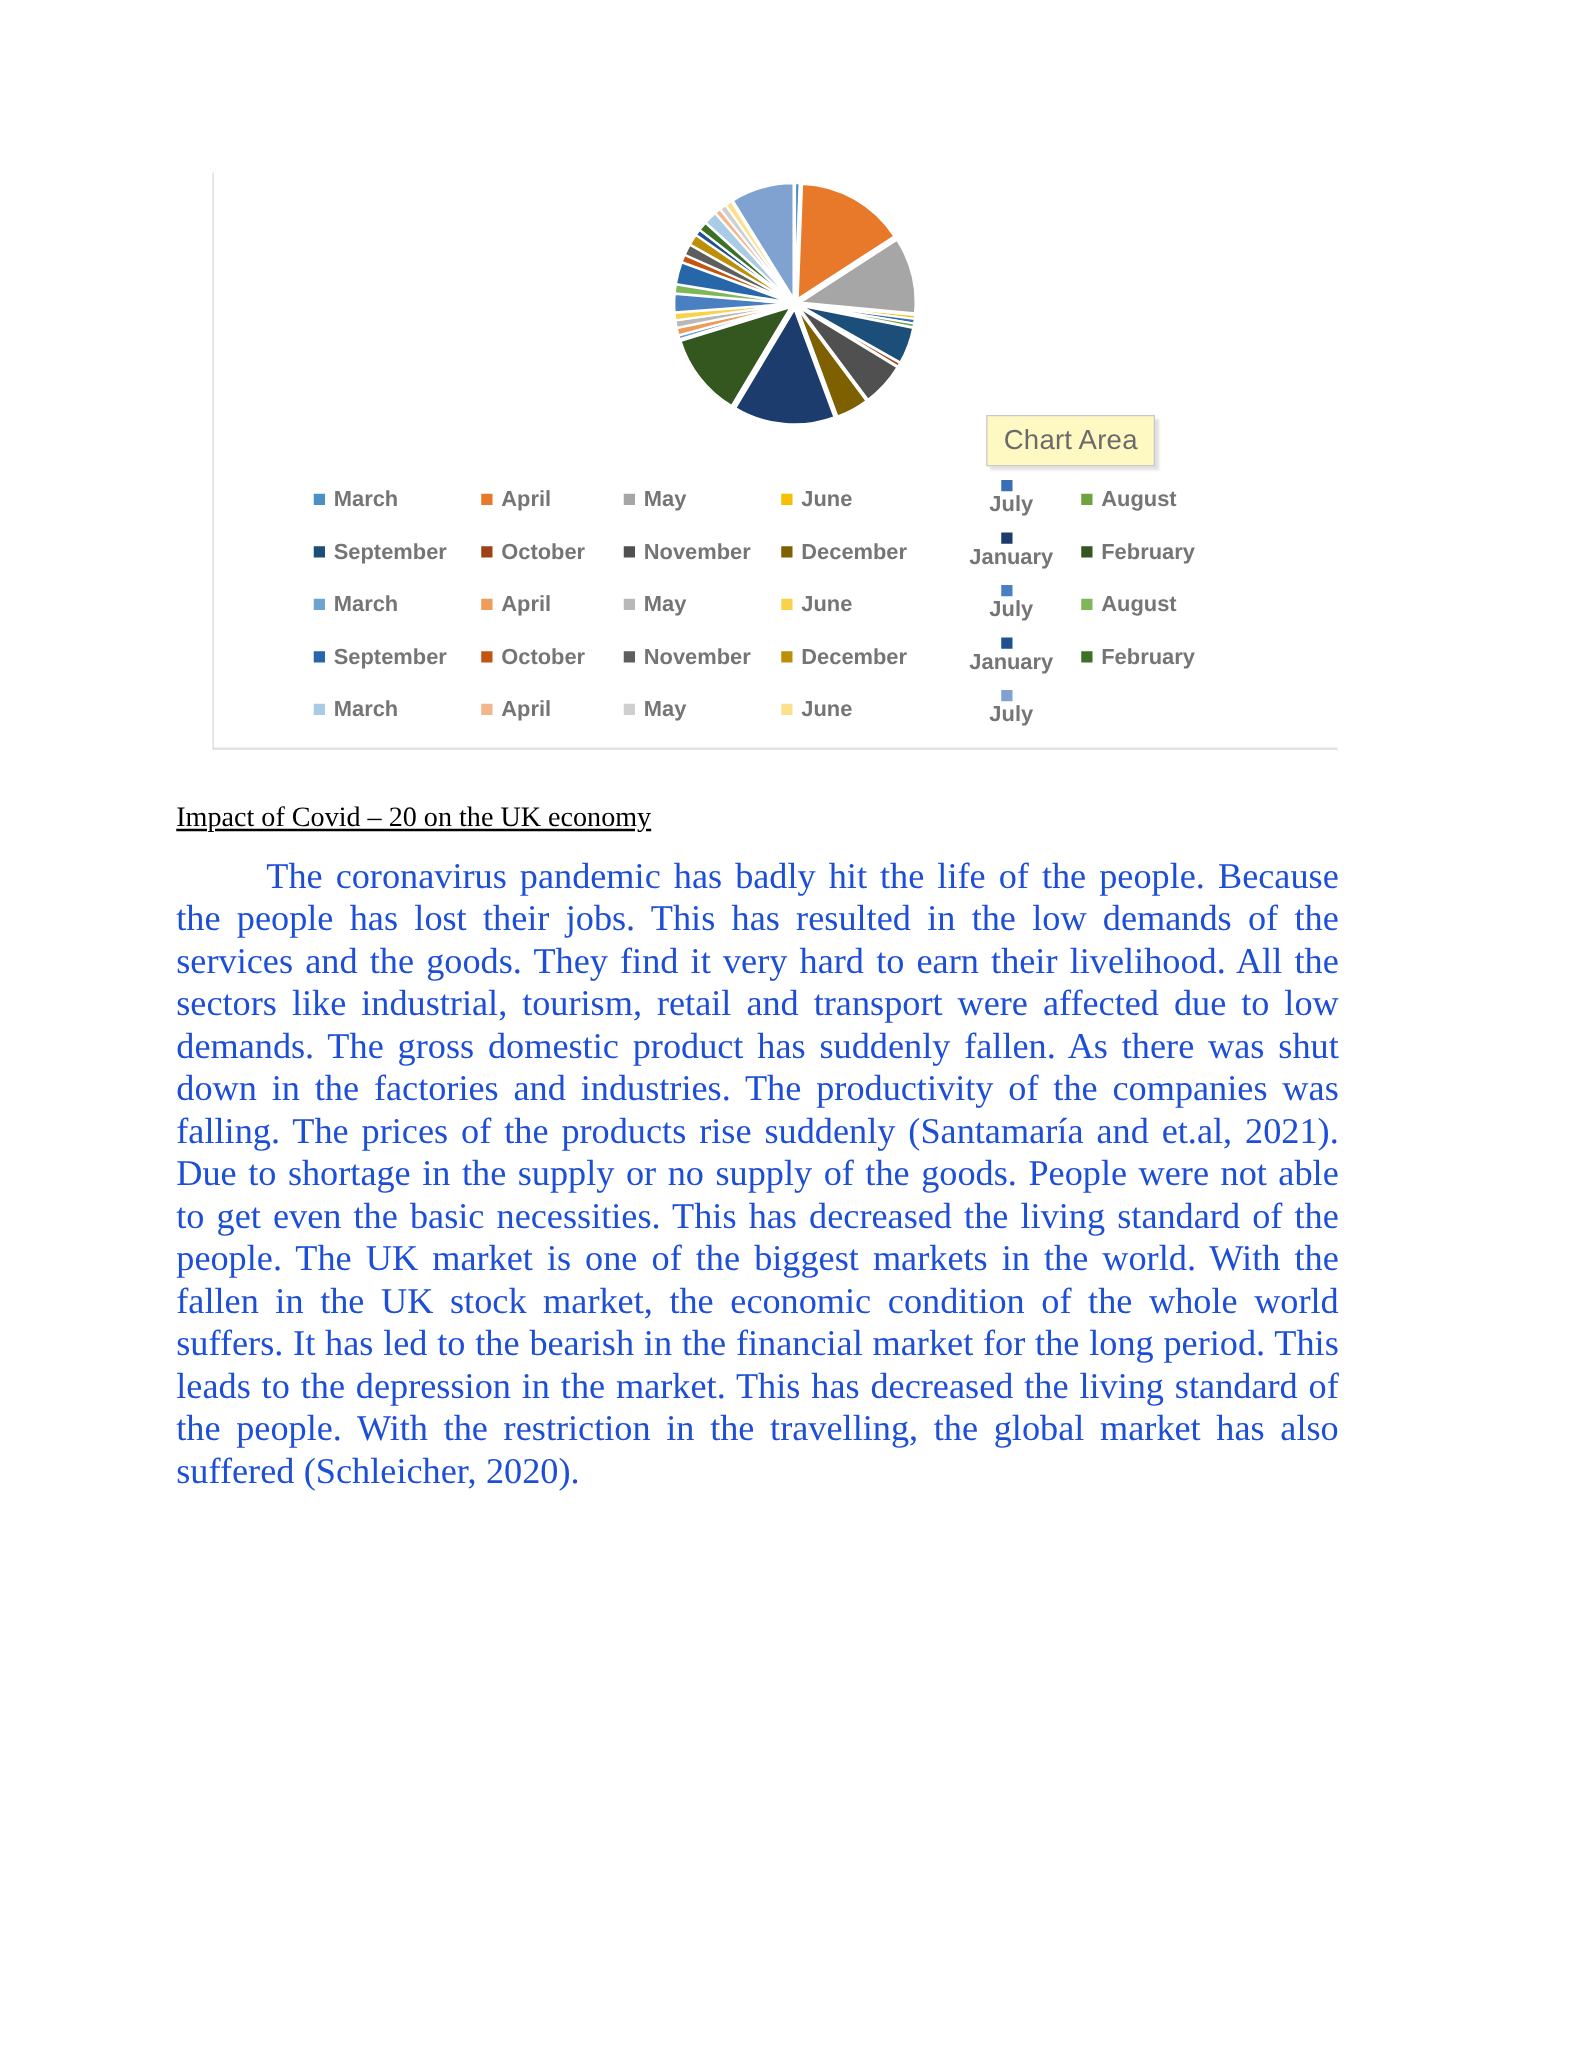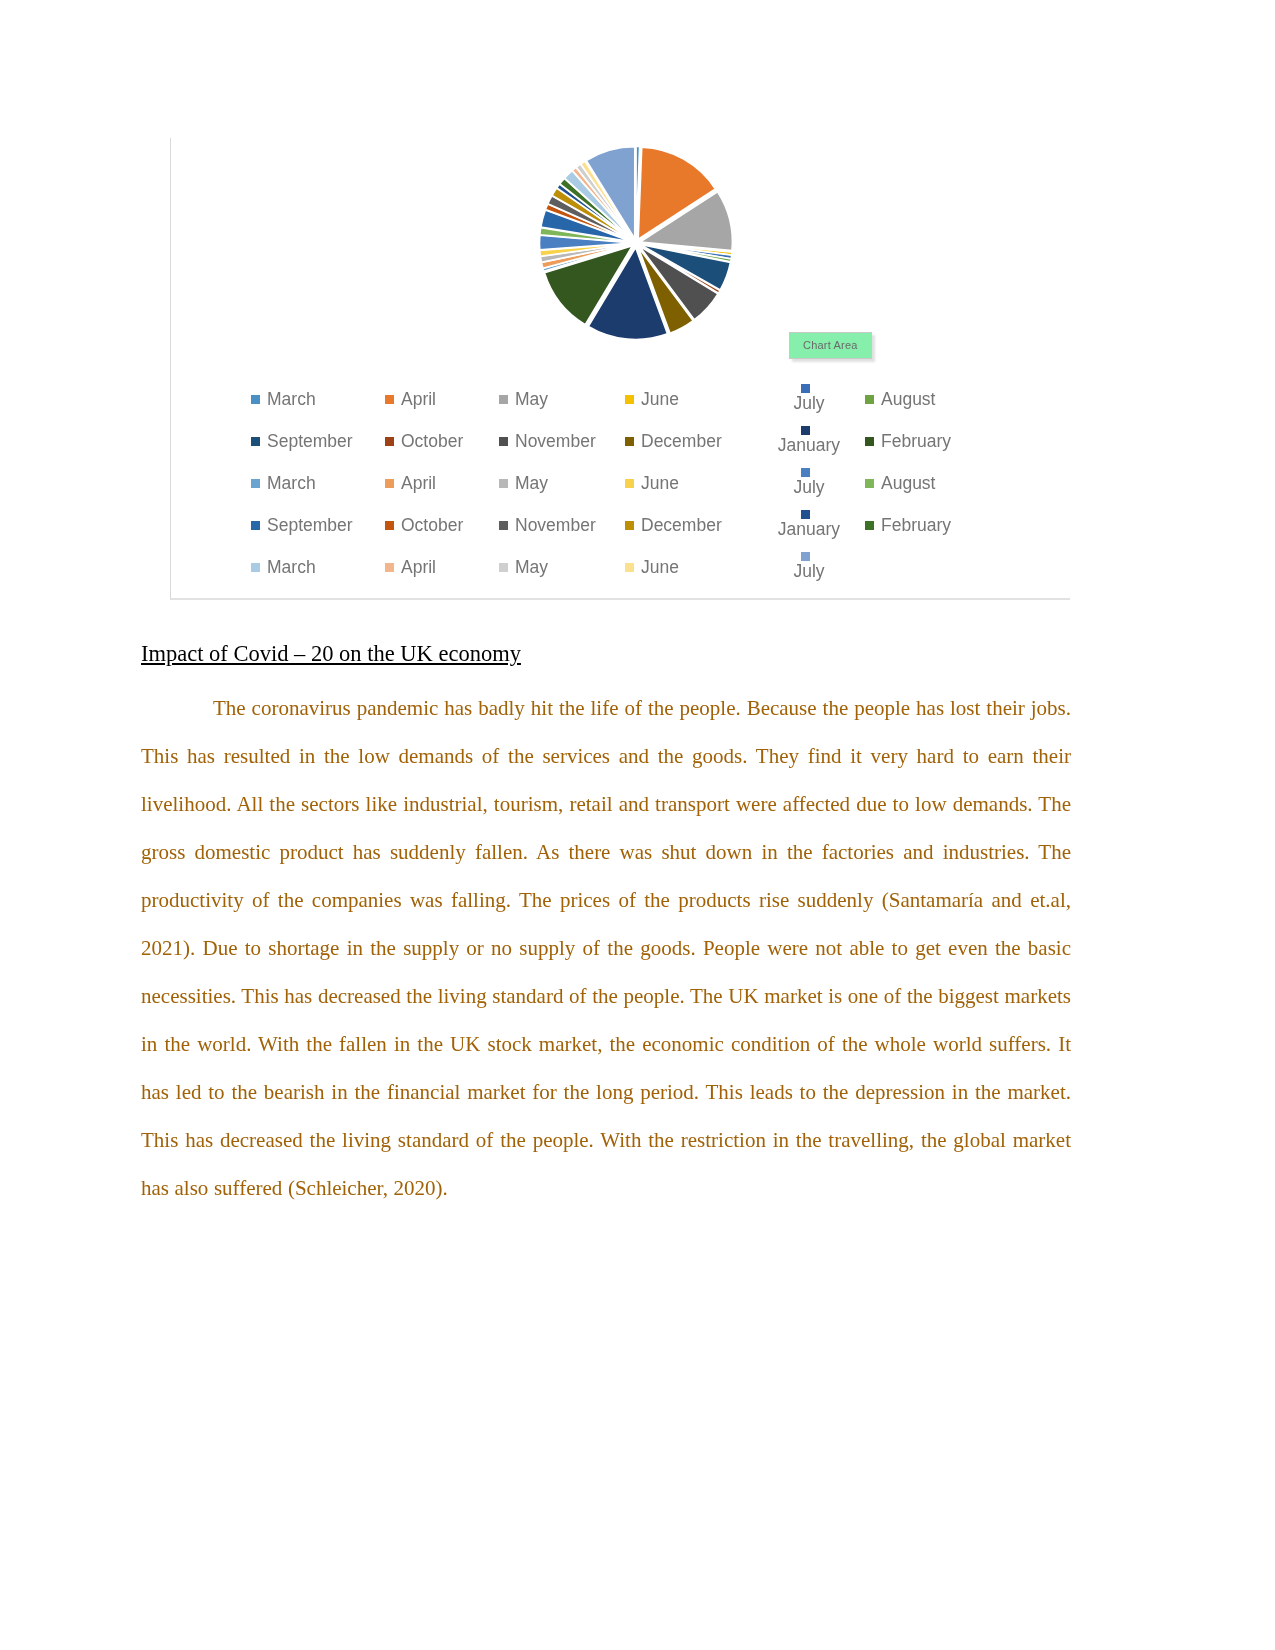--- a/index.html
+++ b/index.html
@@ -36,25 +36,25 @@
     height: 200px;
   }
   #pie-svg { display: block; }
 
   
   #chart-area-tooltip {
     position: absolute;
     left: 618px;
     top: 194px;
     padding: 6px 13px 7px 13px;
-    background: #86efac;
+    background: #fef9c3;
     border: 1px solid #c8c8c8;
     box-shadow: 3px 3px 2px rgba(0,0,0,0.12);
     font-family: "Liberation Sans", sans-serif;
-    font-size: 11px;
+    font-size: 22px;
     color: #6a6a6a;
     white-space: nowrap;
     letter-spacing: 0.2px;
   }
 
   
   #legend {
     position: absolute;
     left: 80px;
     top: 240px;
@@ -65,20 +65,21 @@
     height: 42px;
     align-items: center;
   }
   .legend-item {
     display: flex;
     align-items: center;
     font-family: "Liberation Sans", sans-serif;
     font-size: 17.5px;
     color: #757575;
     white-space: nowrap;
+    font-weight: bold;
   }
   .legend-swatch {
     width: 9px;
     height: 9px;
     flex: 0 0 9px;
     margin-right: 7px;
   }
   
   .legend-item.c0 { width: 134px; }
   .legend-item.c1 { width: 114px; }
@@ -95,26 +96,26 @@
     width: 930px;
   }
   #section-heading {
     font-size: 22.5px;
     text-decoration: underline;
     margin: 0 0 16px 0;
     line-height: 1.25;
     color: #000;
   }
   #body-paragraph {
-    font-size: 21px;
-    line-height: 48px;
+    font-size: 29px;
+    line-height: 34px;
     text-align: justify;
     text-indent: 72px;
     margin: 0;
-    color: #a16207;
+    color: #1d4ed8;
     word-spacing: 0.3px;
   }
 </style>
 </head>
 <body>
 
 <div id="chart-object">
 
   <div id="pie-wrap">
     <svg id="pie-svg" width="220" height="200" viewBox="0 0 220 200">

